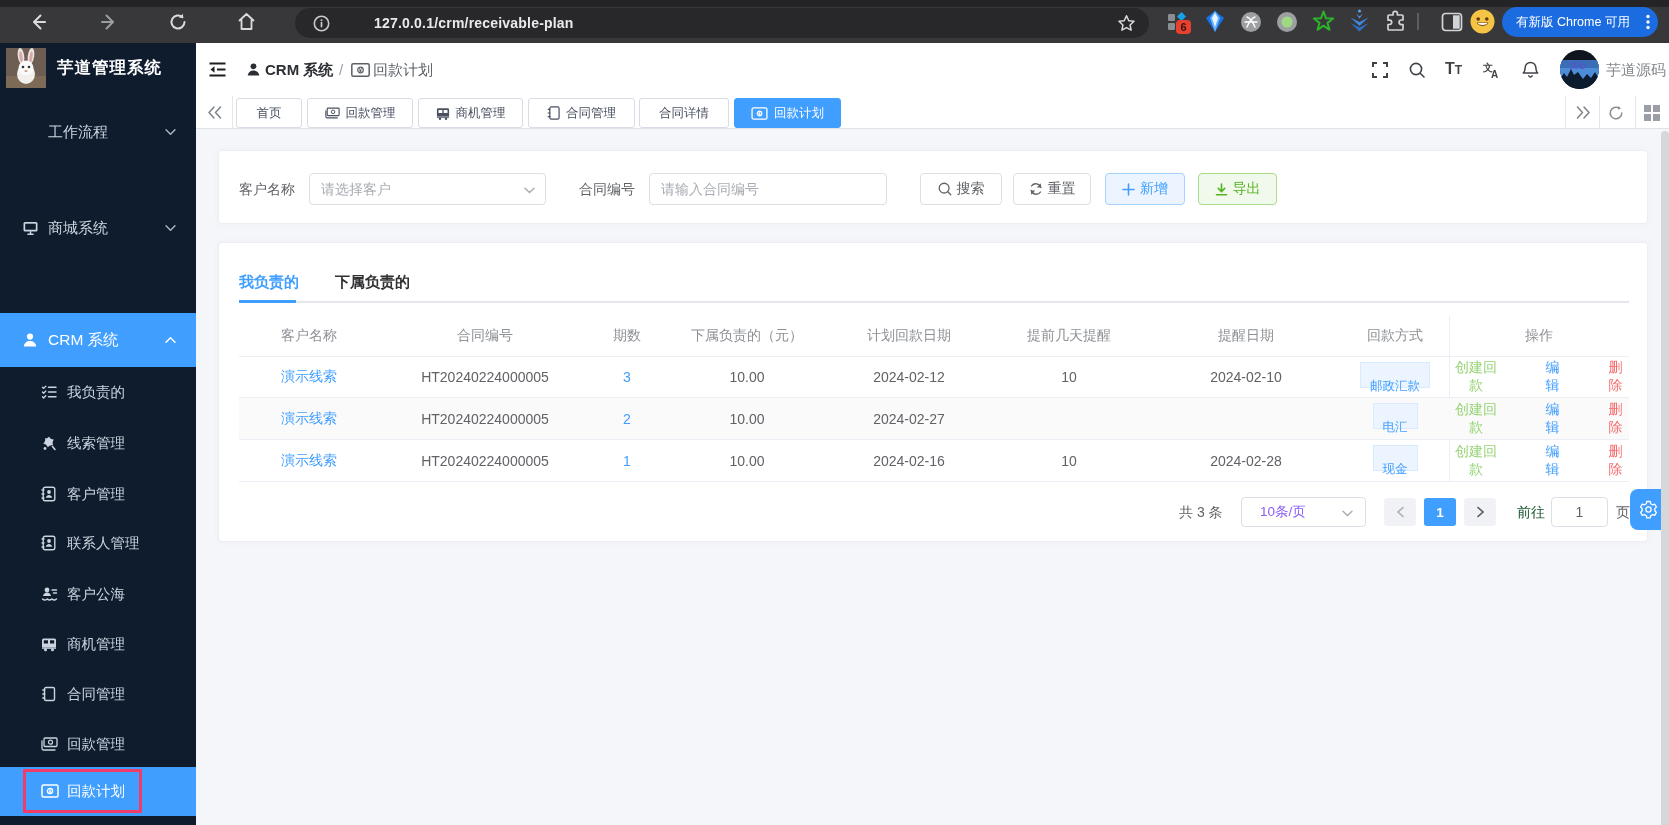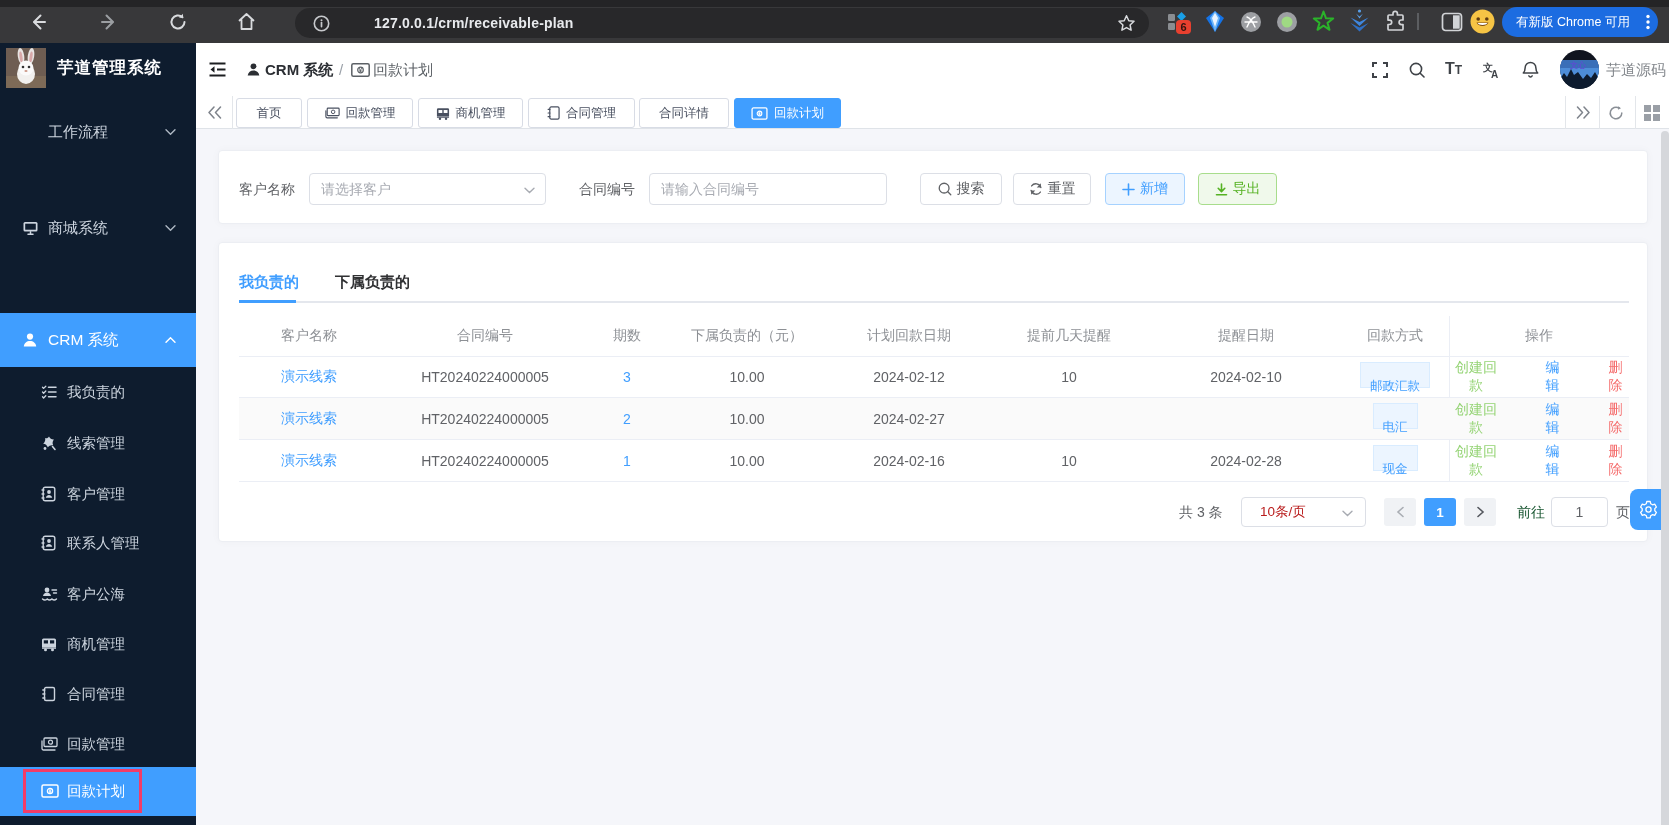--- a/index.html
+++ b/index.html
@@ -443,21 +443,21 @@
           <div class="c7">2024-02-28</div>
           <div class="c8"><span class="tag">现金</span></div>
           <div class="c9 ops">
             <span style="color:#95d475">创建回款</span>
             <span class="blue">编辑</span>
             <span style="color:#f56c6c">删除</span>
           </div>
       </div>
 
       <div class="abs" style="left:960px;top:261px;font-size:14px;color:#606266">共 3 条</div>
-      <div class="inp" style="left:1022px;top:254px;width:125px;height:30px;line-height:28px;color:#b91c1c;padding-left:18px;font-size:13.5px">10条/页
+      <div class="inp" style="left:1022px;top:254px;width:125px;height:30px;line-height:28px;color:#8b5cf6;padding-left:18px;font-size:13.5px">10条/页
         <svg class="abs" style="right:12px;top:12px" width="11" height="7" viewBox="0 0 11 7">
             <path d="M1 1.2 5.5 5.6 10 1.2" stroke="#a8abb2" stroke-width="1.4" fill="none" stroke-linecap="round"></path>
           </svg>
       </div>
       <div class="pbox" style="left:1165px;top:255px">
           <svg width="9" height="12" viewBox="0 0 9 12">
             <path d="M7 1.5 2 6l5 4.5" stroke="#a9adb3" stroke-width="1.6" fill="none" stroke-linecap="round"></path>
           </svg>
         </div>
       <div class="pbox" style="left:1205px;top:255px;background:#409eff;color:#fff;font-size:13.5px;font-weight:bold">1</div>

